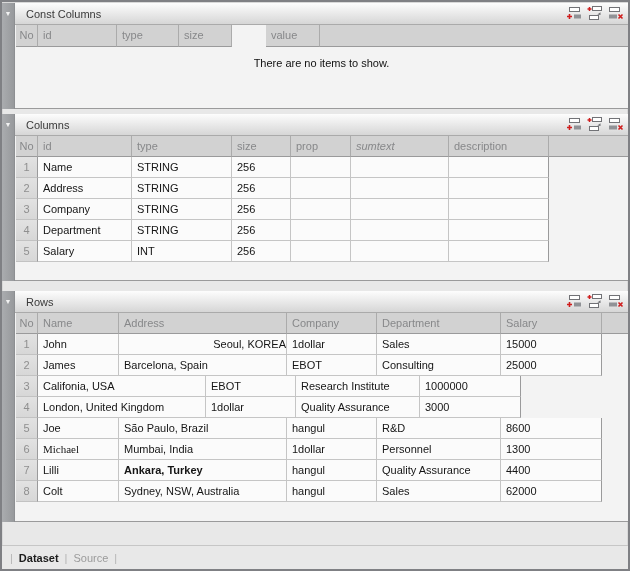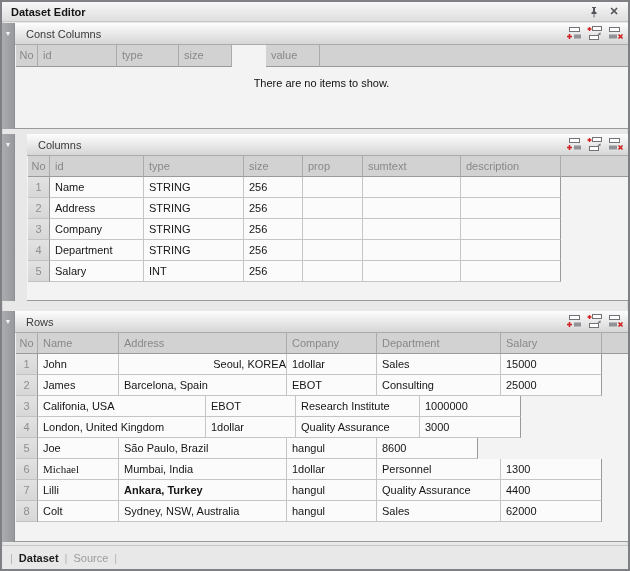--- a/index.html
+++ b/index.html
@@ -28,21 +28,21 @@
     width:16px; height:15px; border:0; background:transparent;
     display:flex; align-items:center; justify-content:center;
     color:#55565a; cursor:default; padding:0; margin-left:4px;
   }
   .win-btn svg { display:block; }
   .close-glyph { font-size:11px; font-weight:bold; color:#55565a; line-height:1; }
 
   
   .panel { display:flex; flex:0 0 auto; margin-top:1px; }
   .panel.s0 { margin-bottom:4px; }
-  .panel.s1 { margin-bottom:9px;gap:12px; }
+  .panel.s1 { margin-bottom:9px; }
   .collapse-strip {
     flex:0 0 13px;
     background:linear-gradient(90deg,#aaacaf,#97999c);
     border-right:1px solid #8d8f92;
     display:flex; justify-content:center;
   }
   .collapse-arrow { color:#f2f2f2; font-size:7px; line-height:10px; margin-top:6px; }
   .panel-main { flex:1 1 auto; display:flex; flex-direction:column; min-width:0; }
 
   .panel-header {
@@ -110,32 +110,20 @@
   .ftab { border:0; background:transparent; padding:0; font-size:11px; cursor:default;
           font-family:"Liberation Sans","DejaVu Sans",sans-serif; }
   .ftab.active { font-weight:bold; color:#1c1c1c; }
   .ftab.inactive { color:#9b9b9b; }
 </style>
 </head>
 <body>
 
 <div class="window">
 
-  <div class="title-bar">
-    <span class="win-title">Dataset Editor</span>
-    <button class="win-btn" title="Auto Hide">
-      <svg width="12" height="12" viewBox="0 0 12 12">
-        <path d="M4 1h4v1h-1v3.2l1.6 1.6v1.2H3.4V6.8L5 5.2V2H4z" fill="#55565a"></path>
-        <rect x="5.6" y="8" width="0.9" height="3.4" fill="#55565a"></rect>
-      </svg>
-    </button>
-    <button class="win-btn" title="Close">
-      <span class="close-glyph">✕</span>
-    </button>
-  </div>
 
   <section class="panel s0">
     <div class="collapse-strip">
       <span class="collapse-arrow">▼</span>
     </div>
     <div class="panel-main">
       <div class="panel-header">
         <span class="panel-title">Const Columns</span>
         <div class="toolbar">
             <button class="tbtn" title="add-row">
@@ -211,21 +199,21 @@
           </div>
       </div>
       <div class="panel-body">
         <div class="grid">
             <div class="trow">
               <div class="th no-h" style="width: 22px;">No</div>
               <div class="th" style="width: 94px;">id</div>
               <div class="th" style="width: 100px;">type</div>
               <div class="th" style="width: 59px;">size</div>
               <div class="th" style="width: 60px;">prop</div>
-              <div class="th" style="width: 98px;">sumtext</div>
+              <div class="th" style="width: 98px; font-style: italic;">sumtext</div>
               <div class="th" style="width: 100px;">description</div>
               <div class="th fill"></div>
             </div>
             <div class="trow">
               <div class="no-cell" style="width: 22px;">1</div>
               <div class="cell" style="width: 94px;">Name</div>
               <div class="cell" style="width: 100px;">STRING</div>
               <div class="cell" style="width: 59px;">256</div>
               <div class="cell" style="width: 60px;"></div>
               <div class="cell" style="width: 98px;"></div>
@@ -343,20 +331,21 @@
               <div class="cell" style="width: 168px;">London, United Kingdom</div>
               <div class="cell" style="width: 90px;">1dollar</div>
               <div class="cell" style="width: 124px;">Quality Assurance</div>
               <div class="cell last" style="width: 101px;">3000</div>
             </div>
             <div class="trow">
               <div class="no-cell" style="width: 22px;">5</div>
               <div class="cell" style="width: 81px;">Joe</div>
               <div class="cell" style="width: 168px;">São Paulo, Brazil</div>
               <div class="cell" style="width: 90px;">hangul</div>
+              <div class="cell" style="width: 124px;">R&amp;D</div>
               <div class="cell last" style="width: 101px;">8600</div>
             </div>
             <div class="trow">
               <div class="no-cell" style="width: 22px;">6</div>
               <div class="cell" style="width: 81px; font-family: Liberation Serif, serif;">Michael</div>
               <div class="cell" style="width: 168px;">Mumbai, India</div>
               <div class="cell" style="width: 90px;">1dollar</div>
               <div class="cell" style="width: 124px;">Personnel</div>
               <div class="cell last" style="width: 101px;">1300</div>
             </div>

